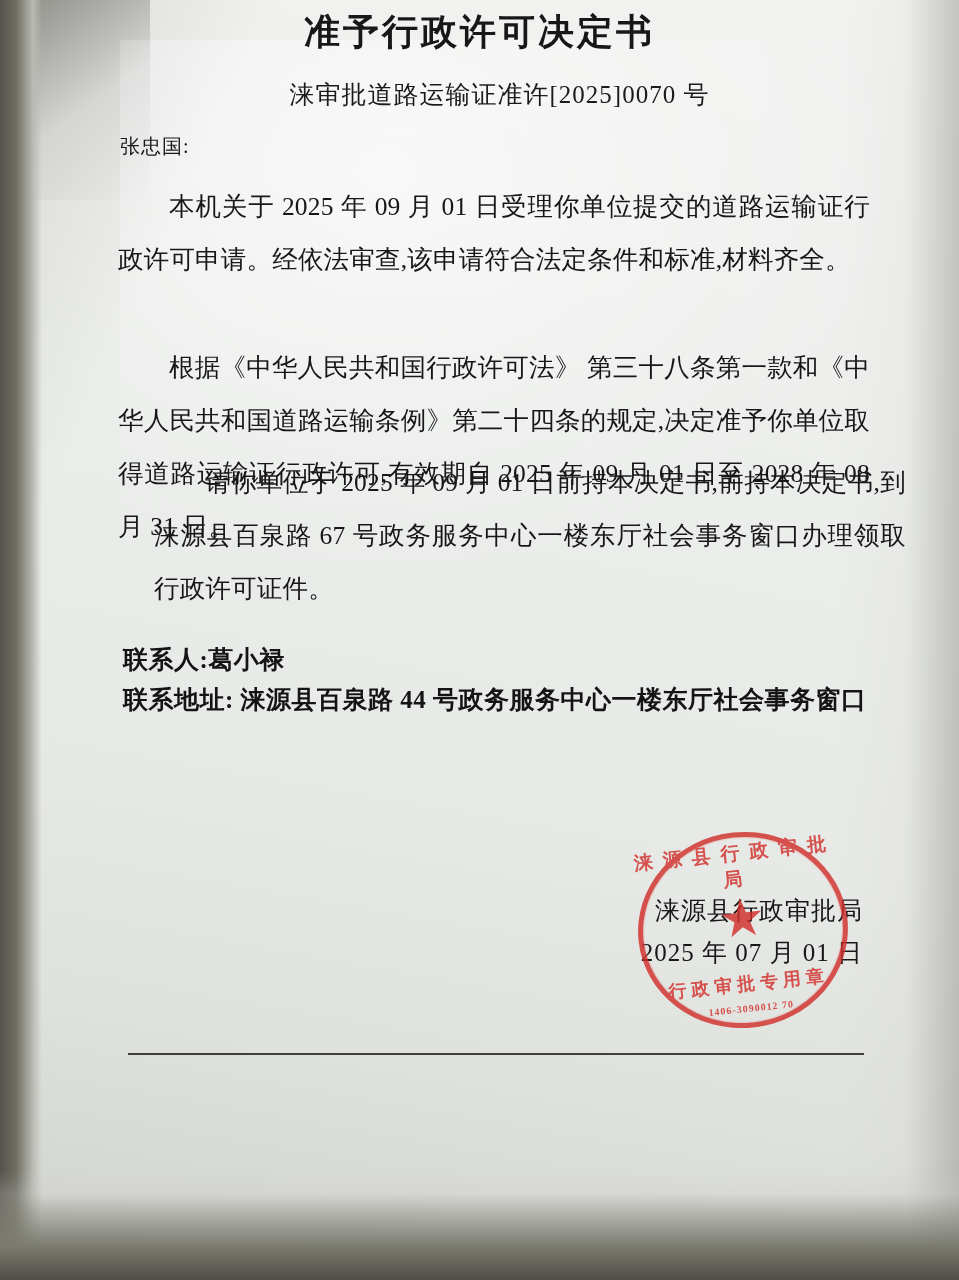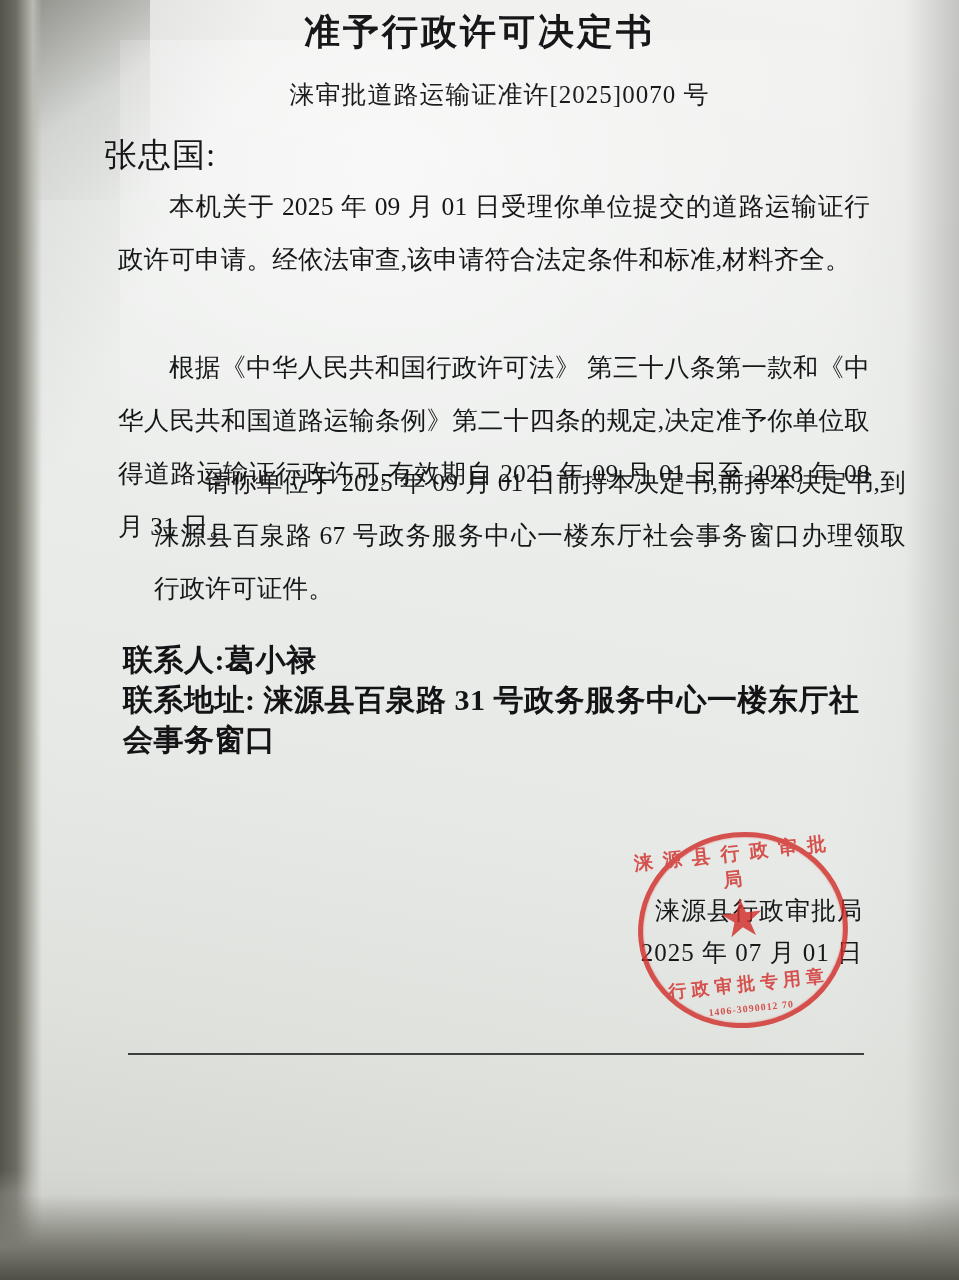--- a/index.html
+++ b/index.html
@@ -88,22 +88,22 @@
     text-align: center;
     font-size: 25px;
     letter-spacing: 1px;
     color: #1b1b1e;
     padding-left: 40px;
     box-sizing: border-box;
   }
 
   .addressee {
     position: absolute;
-    left: 104px; top: 133px;
-    font-size: 33px;
+    left: 120px; top: 133px;
+    font-size: 20px;
     color: #17171a;
     letter-spacing: 1px;
   }
 
   .body-block {
     position: absolute;
     left: 118px;
     width: 752px;
     font-size: 25.5px;
     line-height: 53px;
@@ -117,21 +117,21 @@
     text-indent: 2em;
   }
   #para1 { top: 180px; }
   #para2 { top: 293px; margin-top: 48px; }
   #para3 { top: 456px; margin-left: 36px; }
 
   .contact-block {
     position: absolute;
     left: 123px; top: 640px;
     width: 760px;
-    font-size: 30px;
+    font-size: 25px;
     line-height: 40px;
     color: #141417;
     font-weight: bold;
     letter-spacing: 0.5px;
   }
   .contact-block div { white-space: pre-wrap; }
   .contact-block .cont {
     text-indent: 0;
   }
 
@@ -237,21 +237,21 @@
     <div class="body-block" id="para2">
       <p>根据《中华人民共和国行政许可法》 第三十八条第一款和《中华人民共和国道路运输条例》第二十四条的规定,决定准予你单位取得道路运输证行政许可,有效期自 2025 年 09 月 01 日至 2028 年 08 月 31 日。</p>
     </div>
 
     <div class="body-block" id="para3">
       <p>请你单位于 2025 年 09 月 01 日前持本决定书,前持本决定书,到涞源县百泉路 67 号政务服务中心一楼东厅社会事务窗口办理领取行政许可证件。</p>
     </div>
 
     <div class="contact-block">
       <div class="cont">联系人:葛小禄</div>
-      <div class="cont">联系地址: 涞源县百泉路 31 号政务服务中心一楼东厅社会事务窗口</div>
+      <div class="cont">联系地址: 涞源县百泉路 44 号政务服务中心一楼东厅社会事务窗口</div>
     </div>
 
     <div class="signature">
       <div>涞源县行政审批局</div>
       <div>2025 年 07 月 01 日</div>
     </div>
 
     <div class="seal">
       <div class="ring"></div>
       <div class="seal-top-text">涞源县行政审批局</div>

